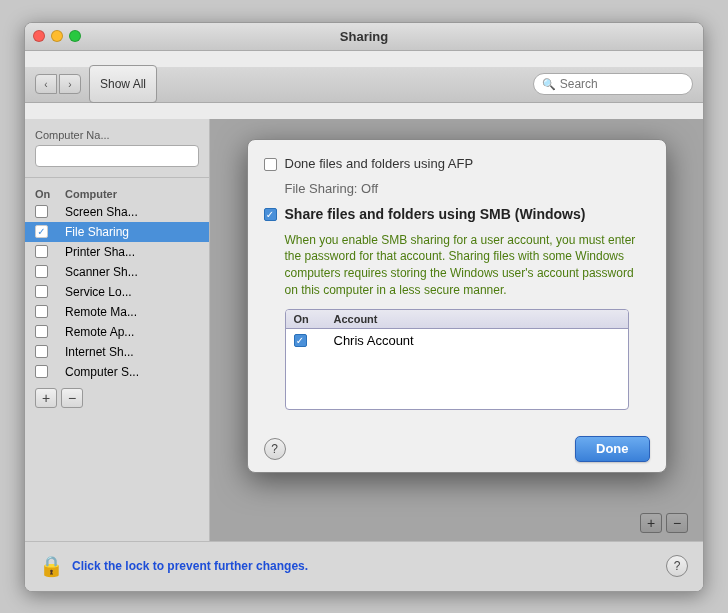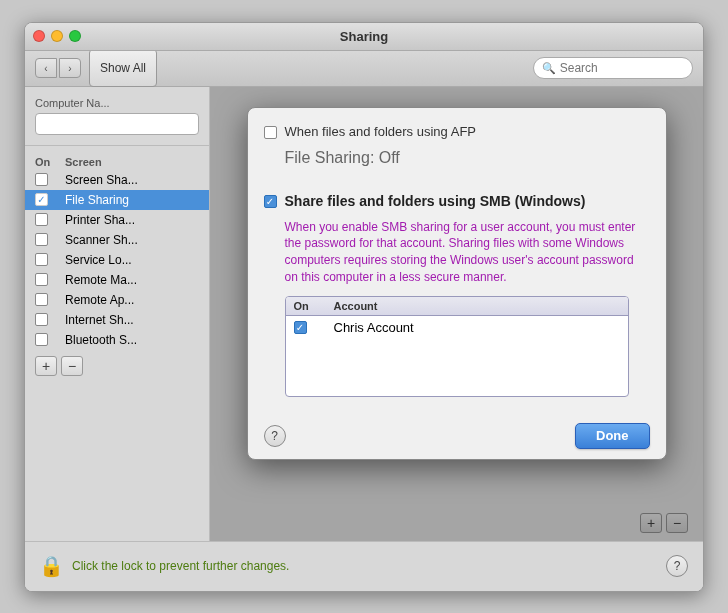--- a/index.html
+++ b/index.html
@@ -17,20 +17,21 @@
     .window {
       width: 680px;
       height: 570px;
       background: #ececec;
       border-radius: 8px;
       box-shadow: 0 4px 20px rgba(0,0,0,0.4);
       display: flex;
       flex-direction: column;
       overflow: hidden;
       border: 1px solid #999;
+      gap: 16px;
     }
     .titlebar {
       background: linear-gradient(to bottom, #e0e0e0, #c8c8c8);
       height: 28px;
       display: flex;
       align-items: center;
       padding: 0 8px;
       border-bottom: 1px solid #aaa;
       position: relative;
     }
@@ -212,21 +213,21 @@
       padding: 0 15px;
       gap: 8px;
     }
     .lock-icon {
       width: 24px; height: 28px;
       display: flex;
       align-items: center;
       justify-content: center;
       font-size: 20px;
     }
-    .lock-text { font-size: 12px; color: #4d7c0f; }
+    .lock-text { font-size: 12px; color: #1d4ed8; font-weight: bold; }
     .help-btn-bottom {
       margin-left: auto;
       width: 22px; height: 22px;
       border-radius: 50%;
       border: 1px solid #888;
       background: linear-gradient(to bottom, #f0f0f0, #d8d8d8);
       display: flex;
       align-items: center;
       justify-content: center;
       font-size: 12px;
@@ -256,29 +257,29 @@
       padding: 16px;
     }
     .modal-row {
       display: flex;
       align-items: flex-start;
       margin-bottom: 10px;
       gap: 8px;
     }
     .modal-row .checkbox { margin-top: 2px; flex-shrink: 0; }
     .modal-row-label { font-size: 13px; color: #333; }
-    .modal-sub-label { font-size: 16px; color: #666; margin-left: 21px; margin-bottom: 26px; }
+    .modal-sub-label { font-size: 13px; color: #666; margin-left: 21px; margin-bottom: 10px; }
     .modal-smb-title {
       font-size: 14px;
       font-weight: 600;
       color: #222;
     }
     .modal-smb-desc {
       font-size: 12px;
-      color: #a21caf;
+      color: #4d7c0f;
       line-height: 1.4;
       margin: 6px 0 10px 21px;
     }
     .modal-table {
       margin: 0 21px;
       border: 1px solid #99b;
       border-radius: 4px;
       overflow: hidden;
       background: white;
     }
@@ -383,21 +384,21 @@
   <div style="display:flex; flex-direction:column; flex:1; overflow:hidden;">
     <div class="content">
 
       <div class="sidebar">
         <div class="computer-name-section">
           <div class="computer-name-label">Computer Na...</div>
           <input class="computer-name-input" type="text" style="">
         </div>
         <div class="service-list-header">
           <span class="col-on">On</span>
-          <span class="col-service">Screen</span>
+          <span class="col-service">Computer</span>
         </div>
 
         <div class="service-item">
           <div class="col-on">
               <div class="checkbox"></div>
             </div>
           <span class="service-label">Screen Sha...</span>
         </div>
         <div class="service-item selected">
           <div class="col-on">
@@ -438,38 +439,38 @@
         <div class="service-item">
           <div class="col-on">
               <div class="checkbox"></div>
             </div>
           <span class="service-label">Internet Sh...</span>
         </div>
         <div class="service-item">
           <div class="col-on">
               <div class="checkbox"></div>
             </div>
-          <span class="service-label">Bluetooth S...</span>
+          <span class="service-label">Computer S...</span>
         </div>
 
         <div class="sidebar-bottom-btns">
           <div class="plus-minus-btn">+</div>
           <div class="plus-minus-btn">−</div>
         </div>
       </div>
 
       <div class="main-panel">
 
         <div class="modal-overlay">
           <div class="modal">
             <div class="modal-content">
 
               <div class="modal-row">
                 <div class="checkbox"></div>
-                <span class="modal-row-label">When files and folders using AFP</span>
+                <span class="modal-row-label">Done files and folders using AFP</span>
               </div>
               <div class="modal-sub-label">File Sharing: Off</div>
 
               <div class="modal-row">
                 <div class="checkbox checked">✓</div>
                 <span class="modal-smb-title">Share files and folders using SMB (Windows)</span>
               </div>
               <div class="modal-smb-desc">When you enable SMB sharing for a user account, you must enter the password for that account. Sharing files with some Windows computers requires storing the Windows user's account password on this computer in a less secure manner.</div>
 
               <div class="modal-table">

